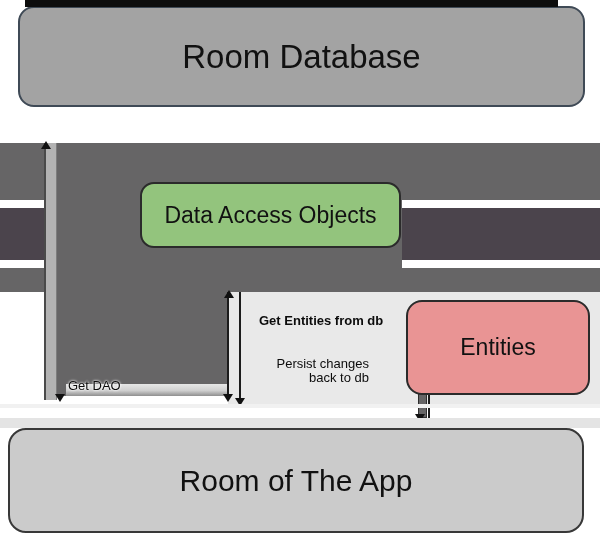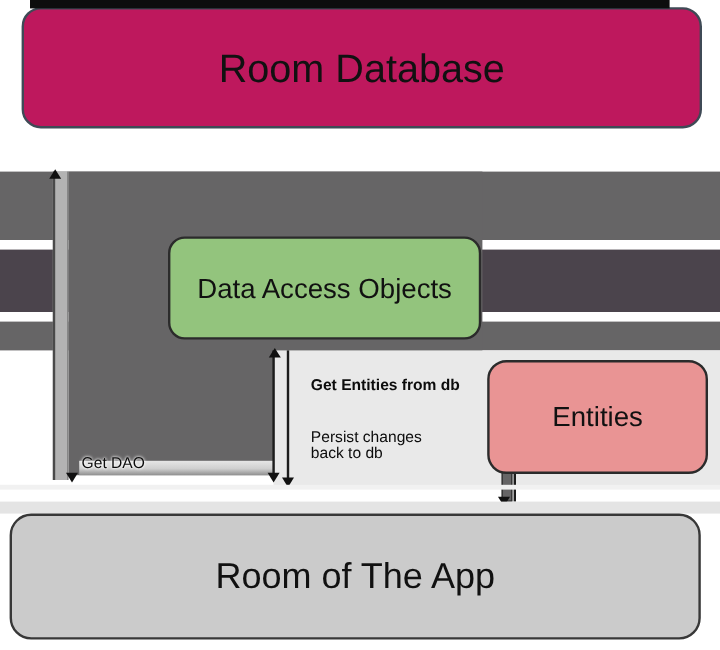--- a/index.html
+++ b/index.html
@@ -58,25 +58,25 @@
   
   .top-bar{left:25px;top:0;width:533px;height:7px;background:#0d0d0d;}
 
   
   .node{
     display:flex;align-items:center;justify-content:center;
     box-sizing:border-box;color:#111;text-align:center;
   }
   .room-box{
     left:18px;top:6px;width:567px;height:101px;
-    background:#be185d;border:2px solid #3f4a56;border-radius:16px;
+    background:#a3a3a3;border:2px solid #3f4a56;border-radius:16px;
     font-size:33px;
   }
   .dao-box{
-    left:140px;top:197px;width:261px;height:86px;
+    left:140px;top:182px;width:261px;height:66px;
     background:#93c47d;border:2px solid #2b2b2b;border-radius:14px;
     font-size:23px;
   }
   .entities-box{
     left:406px;top:300px;width:184px;height:95px;
     background:#e99494;border:2px solid #2b2b2b;border-radius:16px;
     font-size:23px;
   }
   .rest-box{
     left:8px;top:428px;width:576px;height:105px;
@@ -86,21 +86,21 @@
 
   
   .lbl{
     font-size:13px;color:#0c0c0c;white-space:nowrap;line-height:14px;
   }
   .lbl-get-dao{
     left:68px;top:379px;
     text-shadow:0 0 2px #ffffff,0 0 3px #ffffff;
   }
   .lbl-get-entities{left:259px;top:314px;font-weight:bold;}
-  .lbl-persist{left:259px;top:357px;white-space:normal;width:110px;}
+  .lbl-persist{left:259px;top:357px;white-space:normal;width:110px;text-align:right;}
   .lbl-get-set{left:442px;top:398px;}
 </style>
 </head>
 <body>
 
 <div class="stage">
 
   <div class="abs band-upper"></div>
   <div class="abs band-middle"></div>
   <div class="abs band-lower"></div>

